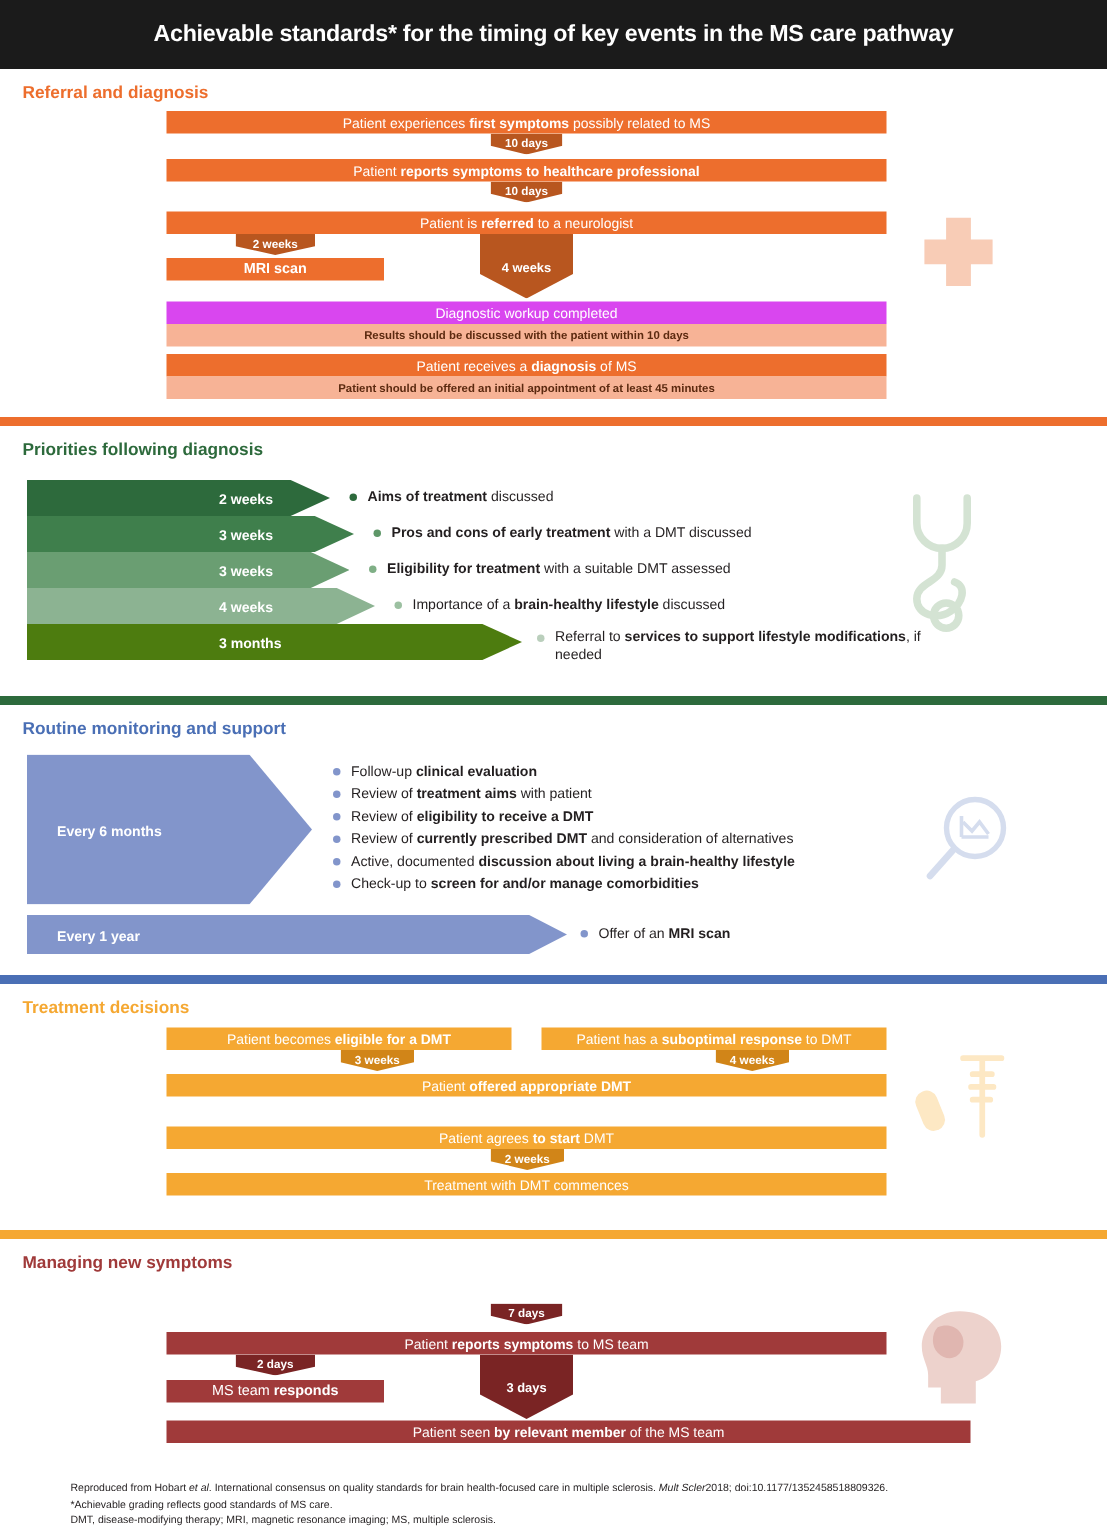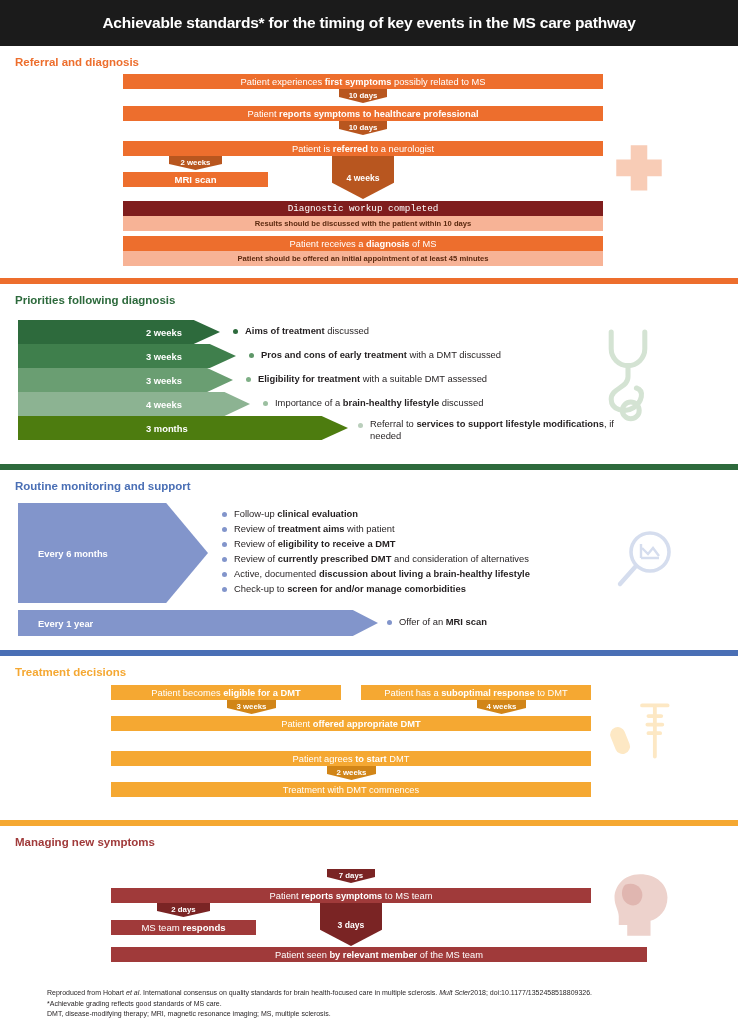--- a/index.html
+++ b/index.html
@@ -92,21 +92,21 @@
         <path d="M10 2 h8 v7 h7 v8 h-7 v7 h-8 v-7 h-7 v-8 h7 z" fill="#fff" transform="translate(0,1)"></path>
       </svg>
     </div>
     <div class="body-wrap">
       <div class="sec-title" style="color:#ED6E2D;">Referral and diagnosis</div>
 
       <svg class="watermark" style="left:610px; top:95px; width:58px; height:62px;" viewBox="0 0 28 30">
         <path d="M10 2 h8 v7 h7 v8 h-7 v7 h-8 v-7 h-7 v-8 h7 z" fill="#F8CCB6"></path>
       </svg>
 
-      <div class="flow" style="position:absolute; left:12px; top:0; width:691px; height:232px;">
+      <div class="flow" style="position:absolute; left:0; top:0; width:691px; height:232px;">
 
         <div class="bar" style="left:111px; top:28px; width:480px; background:#ED6E2D;">
           <span><span>Patient experiences </span><b>first symptoms</b><span> possibly related to MS</span></span>
         </div>
 
         <div class="chev" style="left:327px; top:43px; width:48px; height:14px; background:#B8561F;">
           <span>10 days</span>
         </div>
 
         <div class="bar" style="left:111px; top:60px; width:480px; background:#ED6E2D;">
@@ -125,21 +125,21 @@
         </div>
 
         <div class="bar" style="left:111px; top:126px; width:145px; background:#ED6E2D; font-weight:bold; font-size:9.6px;">
           <span><b>MRI scan</b></span>
         </div>
 
         <div class="chev big" style="left:320px; top:110px; width:62px; height:43px; background:#B8561F;">
           <span>4 weeks</span>
         </div>
 
-        <div class="bar" style="left:111px; top:155px; width:480px; background:#7f1d1d;font-family:Liberation Mono, monospace;">
+        <div class="bar" style="left:111px; top:155px; width:480px; background:#d946ef;">
           <span>Diagnostic workup completed</span>
         </div>
         <div class="bar sub" style="left:111px; top:170px; width:480px; background:#F7B396; color:#5c2a10;">
           <span>Results should be discussed with the patient within 10 days</span>
         </div>
 
         <div class="bar" style="left:111px; top:190px; width:480px; background:#ED6E2D;">
           <span><span>Patient receives a </span><b>diagnosis</b><span> of MS</span></span>
         </div>
         <div class="bar sub" style="left:111px; top:205px; width:480px; background:#F7B396; color:#5c2a10;">

